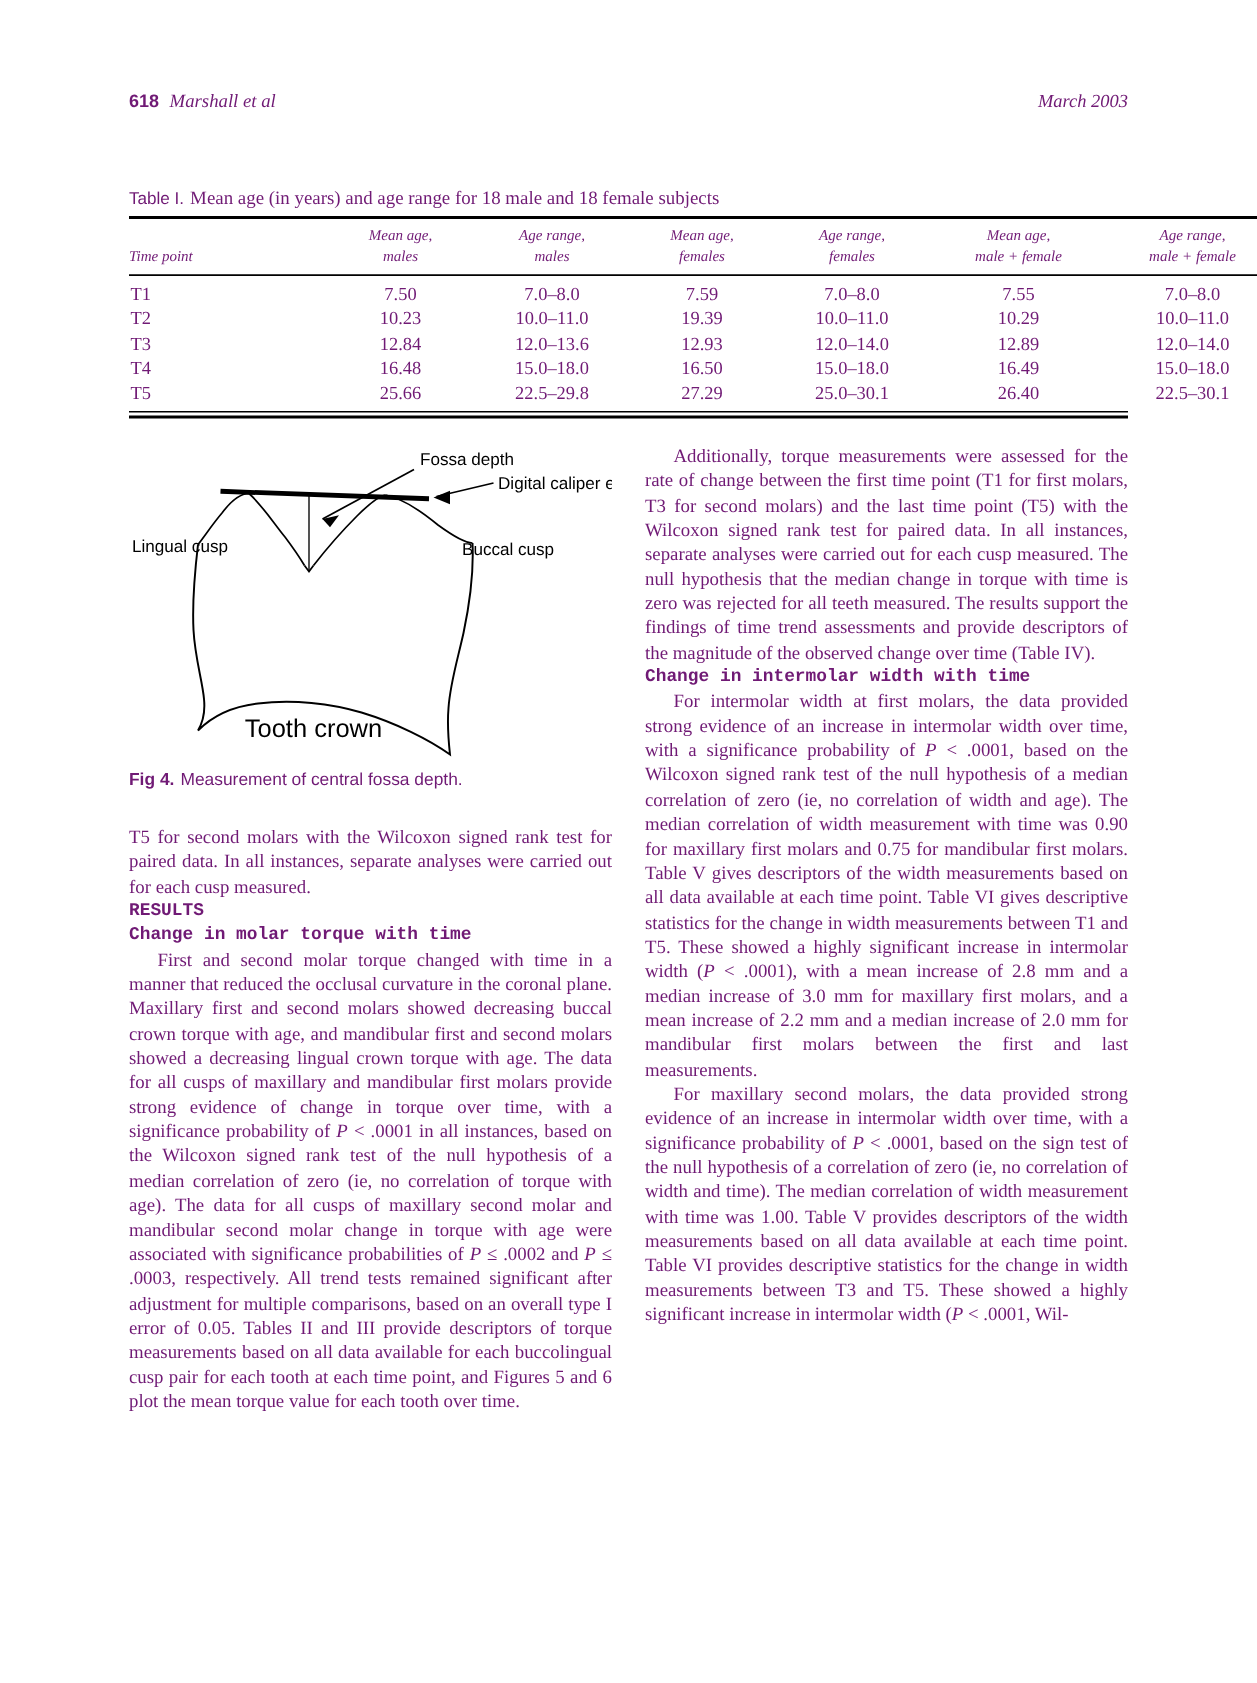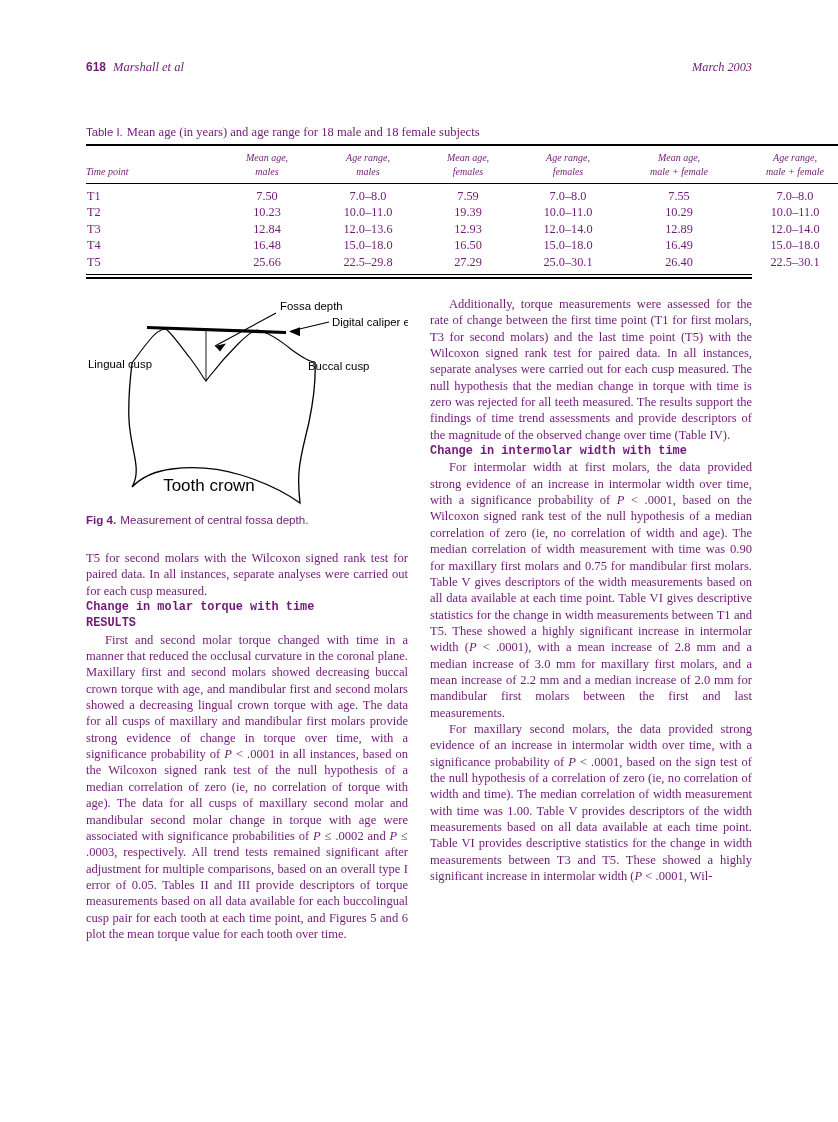--- a/index.html
+++ b/index.html
@@ -320,22 +320,22 @@
     </svg>
   </div>
 
   <div class="fig-caption">
     <span class="figlabel">Fig 4.</span><span>Measurement of central fossa depth.</span>
   </div>
 
   <div class="col-left">
     <p class="noindent">T5 for second molars with the Wilcoxon signed rank test for paired data. In all instances, separate analyses were carried out for each cusp measured.</p>
 
+    <h2 class="sec gap-before">RESULTS</h2>
     <h2 class="sec">Change in molar torque with time</h2>
-    <h2 class="sec gap-before">RESULTS</h2>
 
     <p class="indent gap-small"><span>First and second molar torque changed with time in a manner that reduced the occlusal curvature in the coronal plane. Maxillary first and second molars showed decreasing buccal crown torque with age, and mandibular first and second molars showed a decreasing lingual crown torque with age. The data for all cusps of maxillary and mandibular first molars provide strong evidence of change in torque over time, with a significance probability of </span><em class="ital">P</em><span> &lt; .0001 in all instances, based on the Wilcoxon signed rank test of the null hypothesis of a median correlation of zero (ie, no correlation of torque with age). The data for all cusps of maxillary second molar and mandibular second molar change in torque with age were associated with significance probabilities of </span><em class="ital">P</em><span> ≤ .0002 and </span><em class="ital">P</em><span> ≤ .0003, respectively. All trend tests remained significant after adjustment for multiple comparisons, based on an overall type I error of 0.05. Tables II and III provide descriptors of torque measurements based on all data available for each buccolingual cusp pair for each tooth at each time point, and Figures 5 and 6 plot the mean torque value for each tooth over time.</span></p>
   </div>
 
   <div class="col-right">
     <p class="indent">Additionally, torque measurements were assessed for the rate of change between the first time point (T1 for first molars, T3 for second molars) and the last time point (T5) with the Wilcoxon signed rank test for paired data. In all instances, separate analyses were carried out for each cusp measured. The null hypothesis that the median change in torque with time is zero was rejected for all teeth measured. The results support the findings of time trend assessments and provide descriptors of the magnitude of the observed change over time (Table IV).</p>
 
     <h2 class="sec gap-before">Change in intermolar width with time</h2>
 
     <p class="indent gap-small"><span>For intermolar width at first molars, the data provided strong evidence of an increase in intermolar width over time, with a significance probability of </span><em class="ital">P</em><span> &lt; .0001, based on the Wilcoxon signed rank test of the null hypothesis of a median correlation of zero (ie, no correlation of width and age). The median correlation of width measurement with time was 0.90 for maxillary first molars and 0.75 for mandibular first molars. Table V gives descriptors of the width measurements based on all data available at each time point. Table VI gives descriptive statistics for the change in width measurements between T1 and T5. These showed a highly significant increase in intermolar width (</span><em class="ital">P</em><span> &lt; .0001), with a mean increase of 2.8 mm and a median increase of 3.0 mm for maxillary first molars, and a mean increase of 2.2 mm and a median increase of 2.0 mm for mandibular first molars between the first and last measurements.</span></p>

